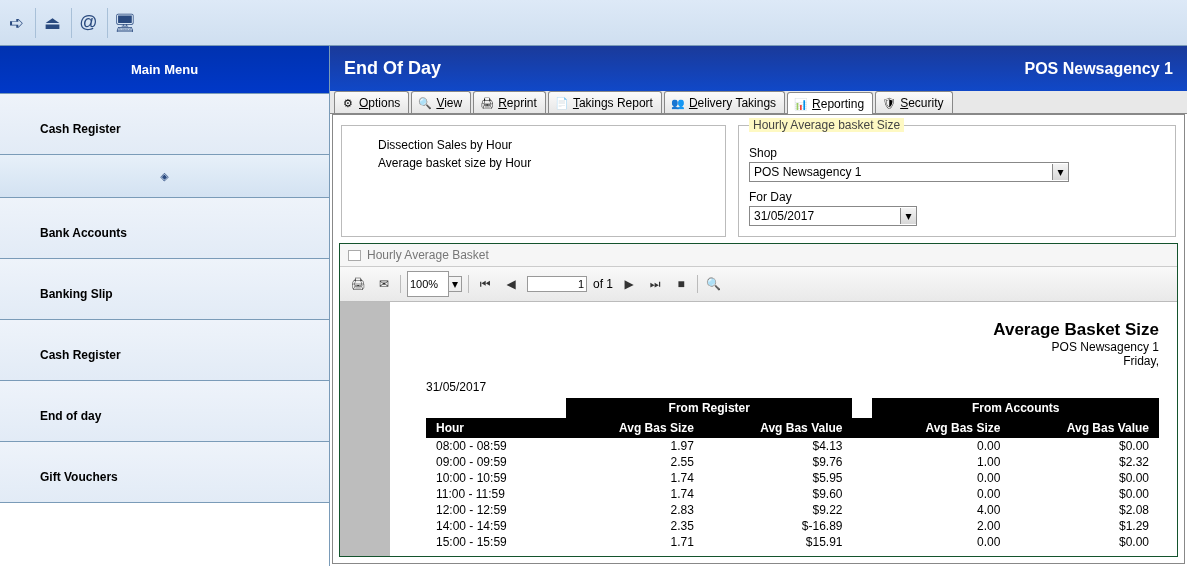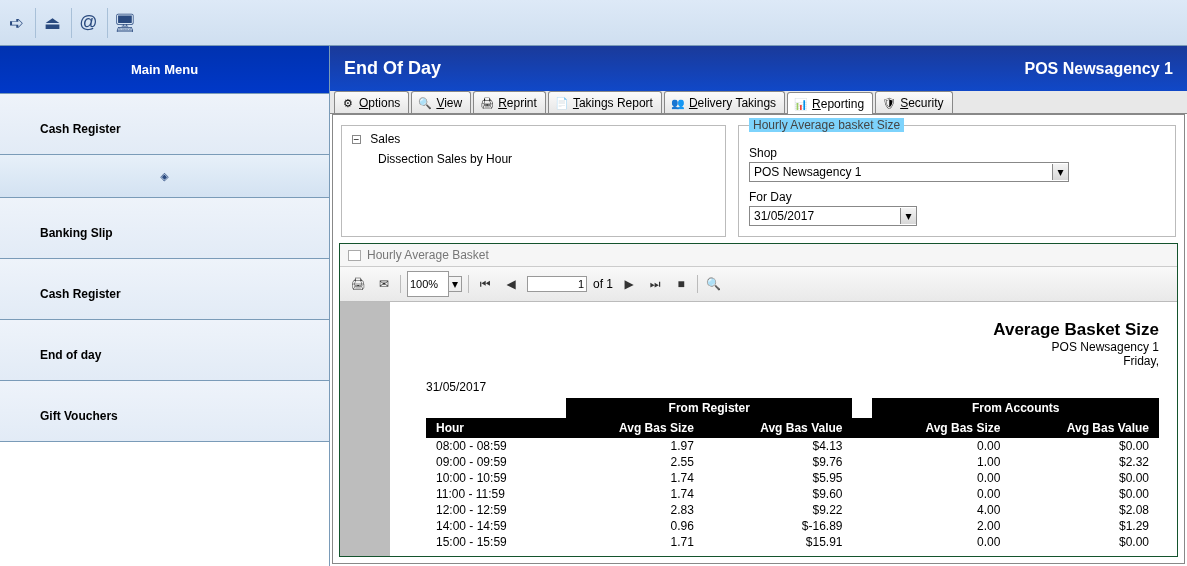--- a/index.html
+++ b/index.html
@@ -34,21 +34,21 @@
   .tab u { text-decoration:underline; }
 
   .workarea { flex:1; background:#fff; display:flex; flex-direction:column; border:1px solid #888; margin:0 2px 2px 2px; overflow:hidden;}
   .filters { display:flex; padding:10px 8px 6px 8px; gap:12px; }
   .tree { width:385px; border:1px solid #bbb; padding:6px 8px; font-size:12px; background:#fff;}
   .tree-root { padding-left:2px; }
   .tree-kids { padding-left:28px; margin-top:4px;}
   .tree-row { line-height:18px; }
   .exp { display:inline-block; width:9px; height:9px; border:1px solid #888; line-height:7px; text-align:center; font-size:10px; margin-right:6px;}
   .fieldgroup { flex:1; border:1px solid #bbb; position:relative; padding:16px 10px 10px 10px;}
-  .fg-legend { position:absolute; top:-8px; left:10px; background:#7dd3fc; padding:0 4px; font-size:12px; color:#444;}
+  .fg-legend { position:absolute; top:-8px; left:10px; background:#fef9c3; padding:0 4px; font-size:12px; color:#444;}
   .flabel { font-size:12px; color:#000; margin-top:4px;}
   .fselect { width:320px; border:1px solid #888; padding:2px 4px; background:#fff; display:flex; justify-content:space-between; align-items:center; margin-top:2px;}
   .fselect.small { width:168px; }
   .fselect .dd { width:16px; text-align:center; background:linear-gradient(#f4f4f4,#d8d8d8); border-left:1px solid #888; margin:-2px -4px -2px 4px; padding:1px 2px;}
 
   .report { flex:1; border:1px solid #14532d; margin:0 6px 6px 6px; display:flex; flex-direction:column; overflow:hidden;}
   .rpt-title { padding:4px 8px; background:#f6f6f6; border-bottom:1px solid #ccc; display:flex; align-items:center; gap:6px; color:#777;}
   .rpt-title .ric { width:13px; height:11px; border:1px solid #aaa; background:#fff;}
   .rpt-tools { display:flex; align-items:center; gap:6px; padding:4px 8px; background:linear-gradient(#f9f9f9,#e9e9e9); border-bottom:1px solid #bbb;}
   .rt-btn { width:20px; height:18px; display:flex; align-items:center; justify-content:center; color:#333;}
@@ -82,20 +82,21 @@
     <div class="tb-btn">@</div>
     <div class="tb-btn last">🖥</div>
   </div>
 
   <div class="main">
 
     <div class="leftcol">
       <div class="mm-header">Main Menu</div>
       <div class="nav-item">Cash Register</div>
       <div class="nav-sub"><span>◈</span></div>
+      <div class="nav-item">Bank Accounts</div>
       <div class="nav-item">Banking Slip</div>
       <div class="nav-item">Cash Register</div>
       <div class="nav-item">End of day</div>
       <div class="nav-item">Gift Vouchers</div>
     </div>
 
     <div class="rightcol">
       <div class="page-header">
         <span class="title">End Of Day</span>
         <span class="sub">POS Newsagency 1</span>
@@ -128,26 +129,23 @@
           </div>
           <div class="tab">
             <span class="ti">🛡</span>
             <span><u>S</u>ecurity</span>
           </div>
         </div>
 
       <div class="workarea">
         <div class="filters">
           <div class="tree">
-            <div class="tree-root">
-              <span class="exp">−</span>
-              <span>Sales</span>
-            </div>
             <div class="tree-kids">
               <div class="tree-row">Dissection Sales by Hour</div>
+              <div class="tree-row">Average basket size by Hour</div>
             </div>
           </div>
 
           <div class="fieldgroup">
             <div class="fg-legend">Hourly Average basket Size</div>
             <div class="flabel">Shop</div>
             <div class="fselect">
               <span>POS Newsagency 1</span>
               <span class="dd">▾</span>
             </div>
@@ -249,21 +247,21 @@
                     <tr>
                       <td class="hourcol">12:00 - 12:59</td>
                       <td>2.83</td>
                       <td>$9.22</td>
                       <td class="vspacer"></td>
                       <td>4.00</td>
                       <td>$2.08</td>
                     </tr>
                     <tr>
                       <td class="hourcol">14:00 - 14:59</td>
-                      <td>0.96</td>
+                      <td>2.35</td>
                       <td>$-16.89</td>
                       <td class="vspacer"></td>
                       <td>2.00</td>
                       <td>$1.29</td>
                     </tr>
                     <tr>
                       <td class="hourcol">15:00 - 15:59</td>
                       <td>1.71</td>
                       <td>$15.91</td>
                       <td class="vspacer"></td>

